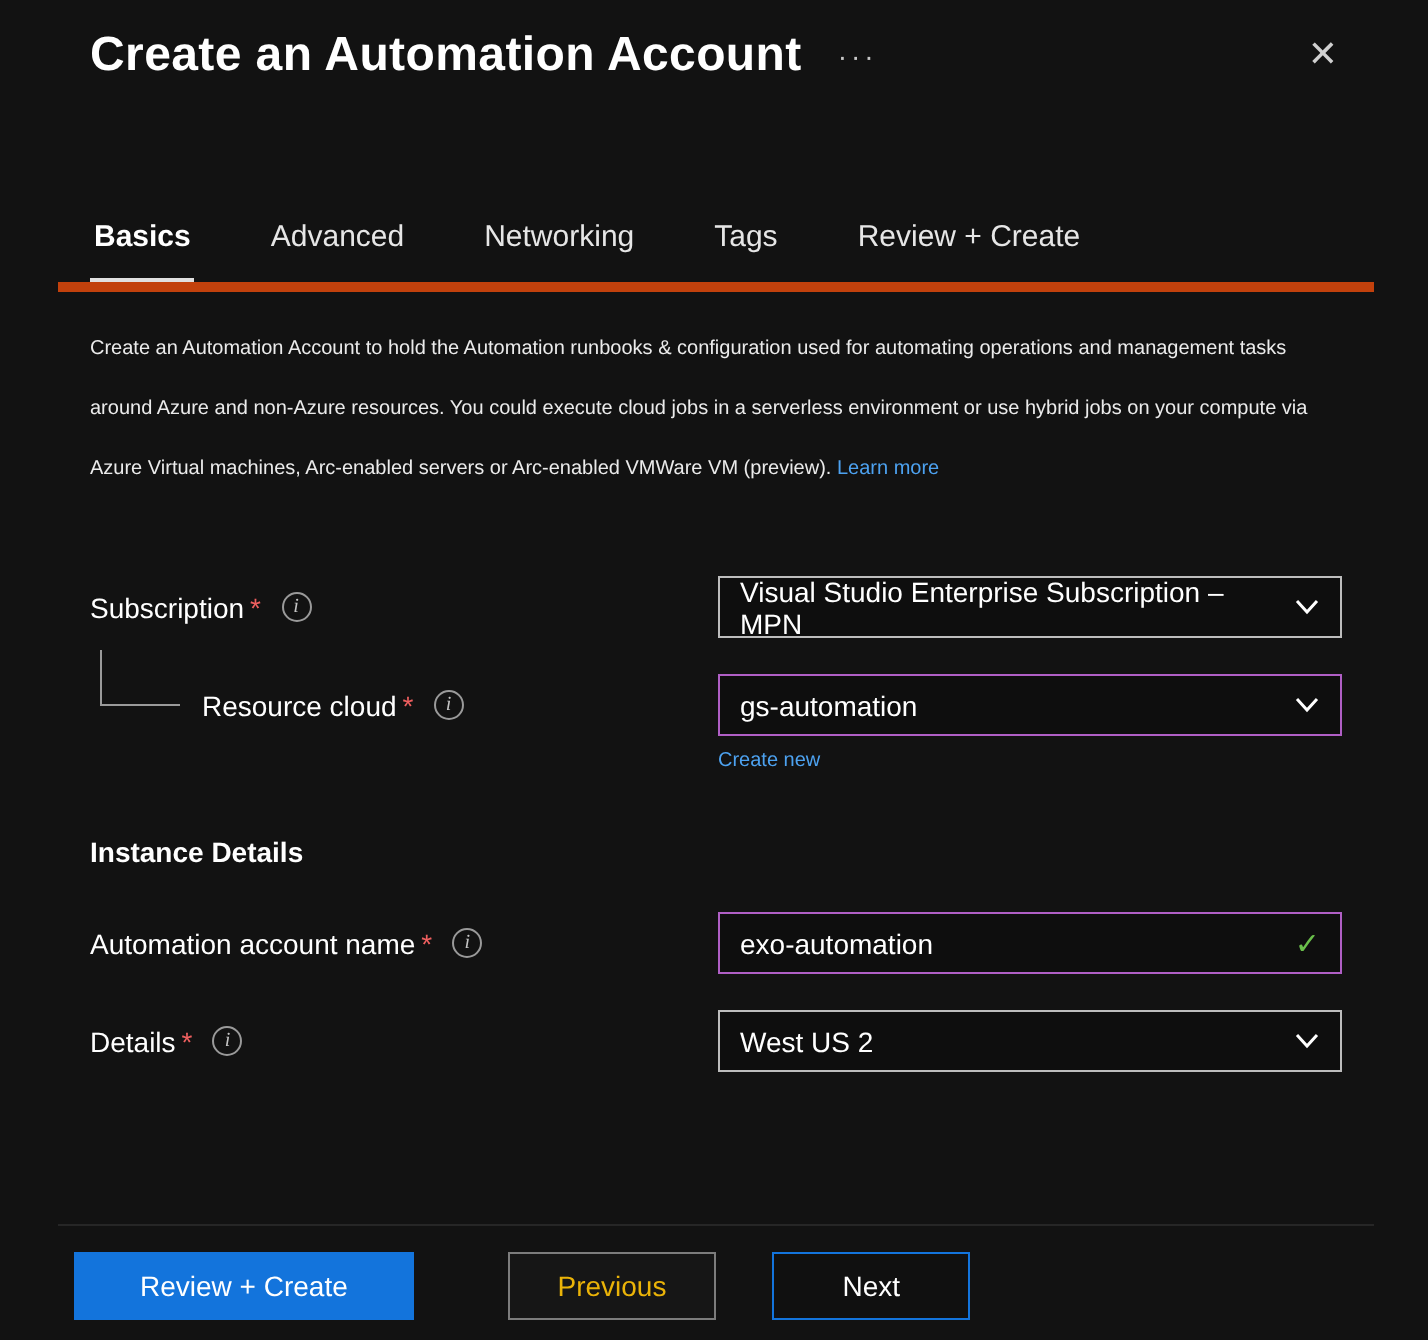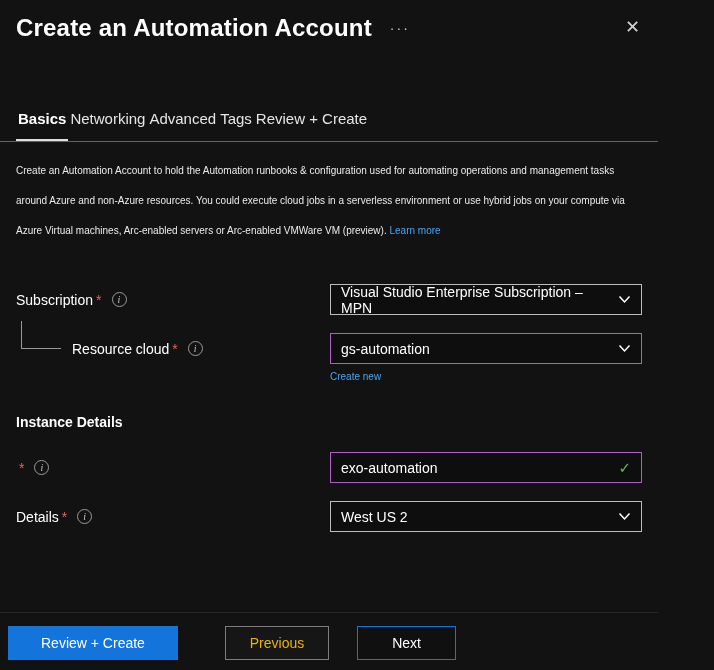--- a/index.html
+++ b/index.html
@@ -3,31 +3,31 @@
 <meta charset="utf-8">
 <style>
   * { margin: 0; padding: 0; box-sizing: border-box; }
   html, body { width: 714px; height: 670px; }
   body {
     background: #121212;
     color: #ffffff;
     font-family: "Liberation Sans", "DejaVu Sans", sans-serif;
     overflow: hidden;
   }
-  .dialog { position: relative; width: 658px; height: 670px; }
+  .dialog { position: relative; width: 658px; height: 670px; margin-left: 29px; }
 
   
   .header { display: flex; align-items: flex-start; padding: 14px 18px 0 16px; }
   .title { font-size: 24px; font-weight: 700; letter-spacing: .2px; }
   .more-btn { margin-left: 18px; margin-top: 6px; color: #c8c8c8; font-size: 14px; letter-spacing: 2px; cursor: pointer; }
   .spacer { flex: 1; }
   .close-btn { color: #d0d0d0; font-size: 18px; margin-top: 4px; cursor: pointer; line-height: 1; }
 
   
-  .tabs { display: flex; padding: 0 16px; margin-top: 62px; border-bottom: 1px solid #c2410c; }
+  .tabs { display: flex; gap: 36px; padding: 0 16px; margin-top: 62px; border-bottom: 5px solid #c2410c; }
   .tab { font-size: 15px; color: #e6e6e6; padding: 6px 2px 12px 2px; cursor: pointer; border-bottom: 2px solid transparent; }
   .tab.active { color: #ffffff; font-weight: 700; border-bottom: 2px solid #e0e0e0; }
 
   
   .description { margin: 14px 16px 0 16px; font-size: 10px; line-height: 30px; color: #ebebeb; }
   .link { color: #4da2f0; text-decoration: none; cursor: pointer; }
 
   
   .form { margin: 38px 16px 0 16px; }
   .form-row { display: flex; align-items: center; position: relative; }
@@ -94,22 +94,22 @@
 
   <div class="header">
     <h1 class="title">Create an Automation Account</h1>
     <span class="more-btn">···</span>
     <span class="spacer"></span>
     <span class="close-btn">✕</span>
   </div>
 
   <div class="tabs">
     <div class="tab active">Basics</div>
+    <div class="tab">Advanced</div>
     <div class="tab">Networking</div>
-    <div class="tab">Advanced</div>
     <div class="tab">Tags</div>
     <div class="tab">Review + Create</div>
   </div>
 
   <p class="description"><span>Create an Automation Account to hold the Automation runbooks &amp; configuration used for automating operations and management tasks around Azure and non-Azure resources. You could execute cloud jobs in a serverless environment or use hybrid jobs on your compute via Azure Virtual machines, Arc-enabled servers or Arc-enabled VMWare VM (preview). </span><a class="link">Learn more</a></p>
 
   <div class="form">
 
     <div class="form-row">
       <div class="label-cell">
@@ -150,20 +150,21 @@
     </div>
 
   </div>
 
   <h2 class="section-heading">Instance Details</h2>
 
   <div class="form second">
 
     <div class="form-row">
       <div class="label-cell">
+        <span>Automation account name</span>
           <span class="req">*</span>
         <span class="info-icon">i</span>
       </div>
       <div class="input-cell">
         <div class="text-input-wrap changed">
           <input class="text-input" type="text" value="exo-automation" style="">
           <span class="check-icon">✓</span>
         </div>
       </div>
     </div>

